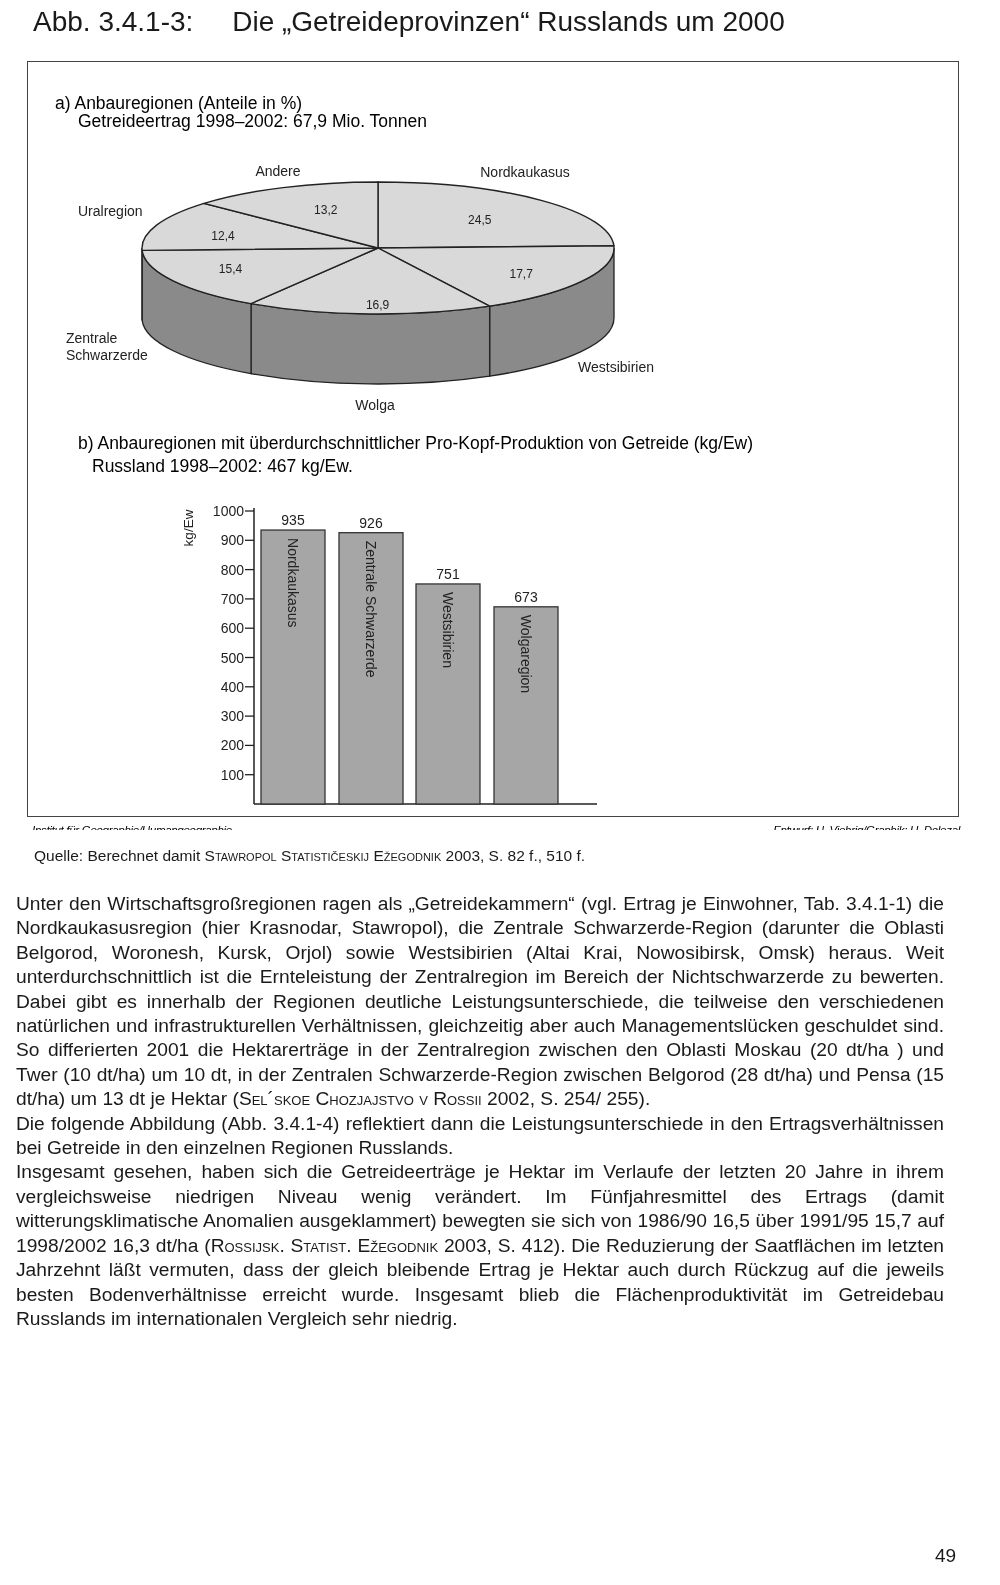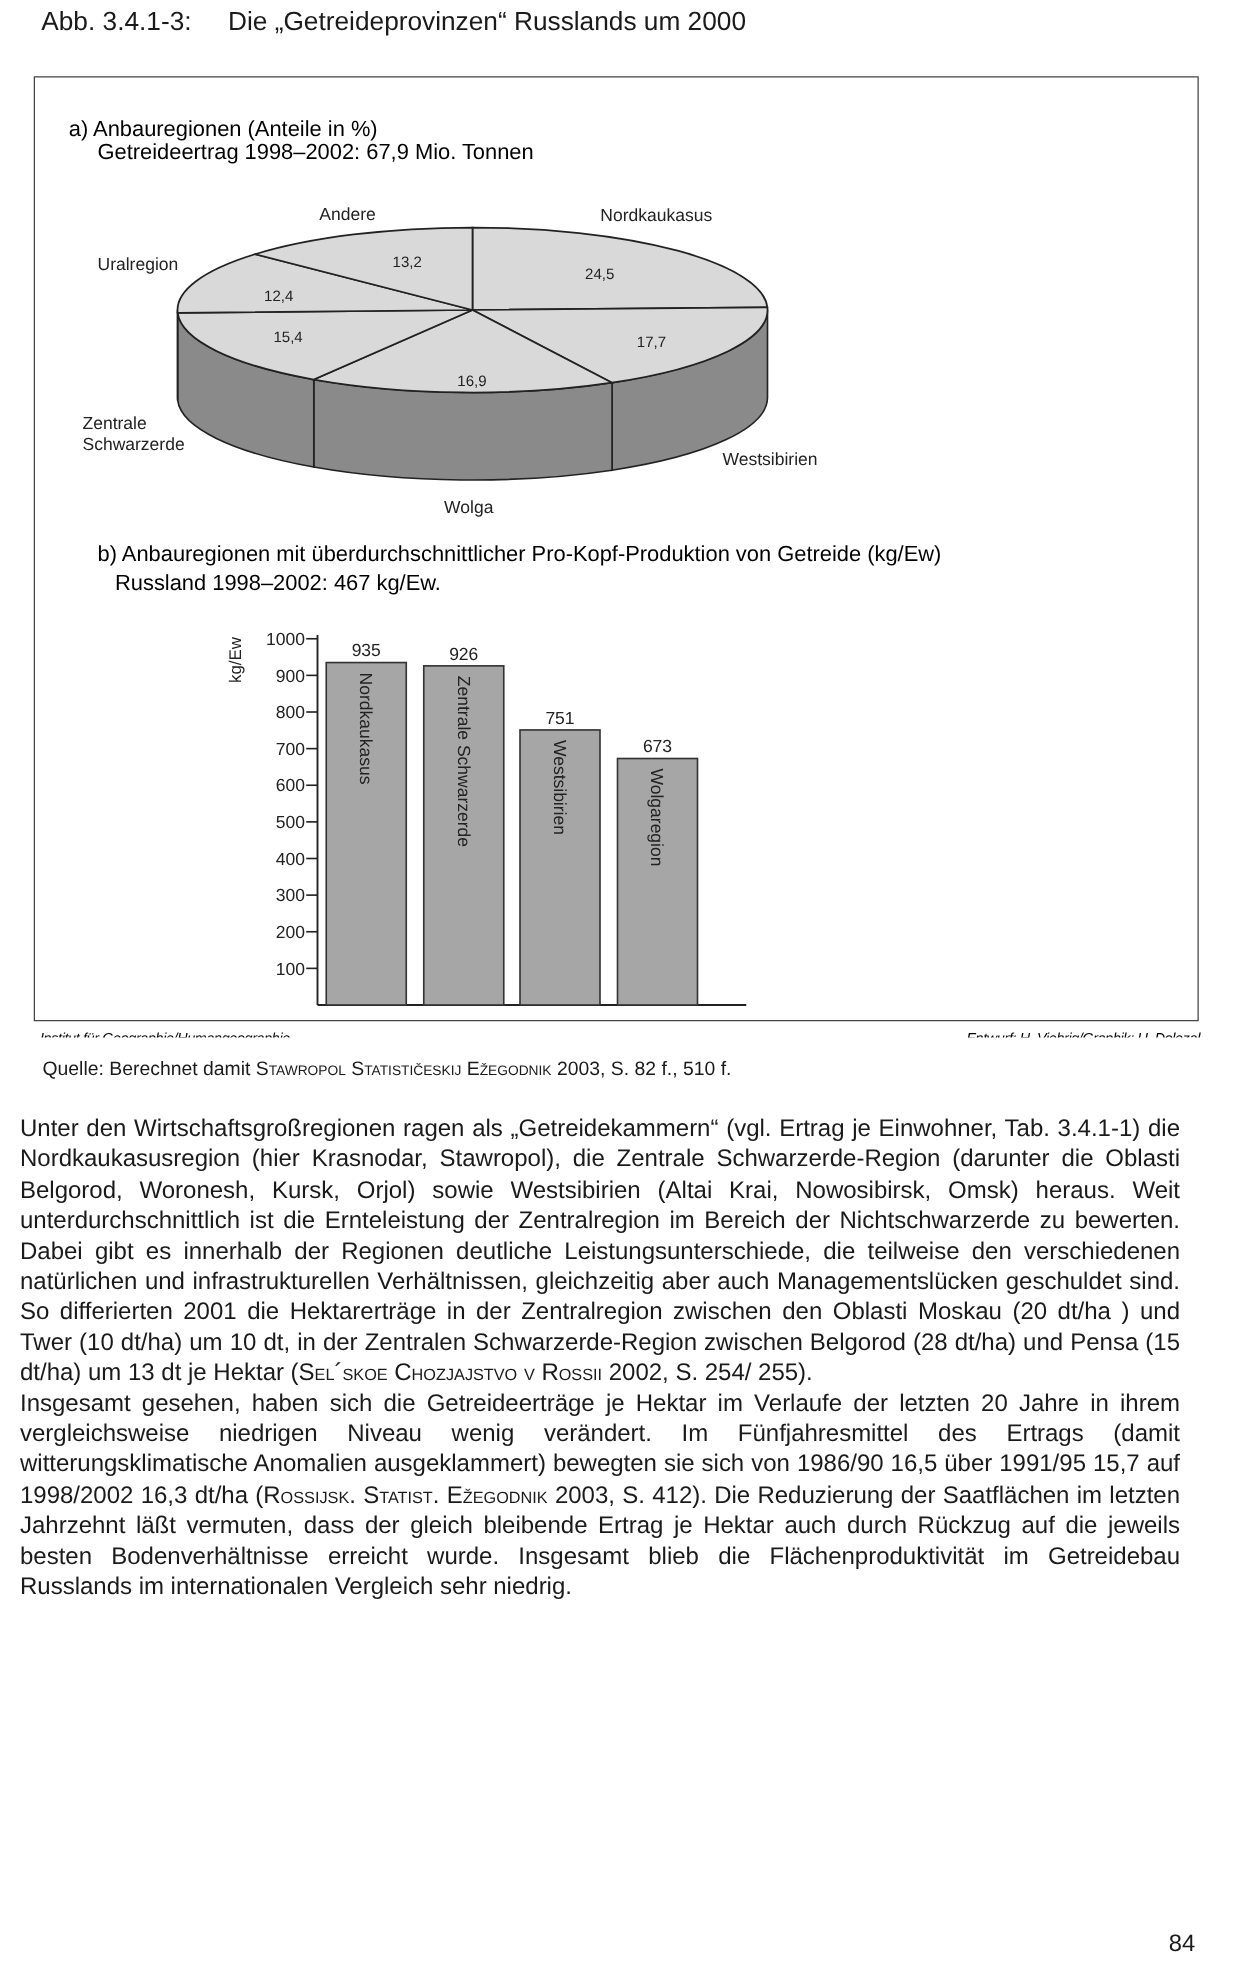--- a/index.html
+++ b/index.html
@@ -1,18 +1,18 @@
 <!DOCTYPE html>
 <html><head>
 <meta charset="utf-8">
 <style>
   html, body { margin:0; padding:0; background:#ffffff; }
   body { width:1000px; height:1585px; position:relative; font-family:"Liberation Sans", sans-serif; color:#1a1a1a; overflow:hidden; }
   .abs { position:absolute; }
-  #fig-title { left:33px; top:6px; font-size:21px; white-space:pre; }
+  #fig-title { left:33px; top:6px; font-size:28px; white-space:pre; }
   #frame { left:27px; top:61px; width:932px; height:756px; border:1.5px solid #444; box-sizing:border-box; }
   #charts { position:absolute; left:0; top:0; }
   .sub-title { font-size:17.5px; line-height:20px; white-space:nowrap; }
   .credit { font-size:11.5px; font-style:italic; letter-spacing:-0.3px; }
   #source { left:34px; top:847px; font-size:15.5px; }
   .sc { font-variant:small-caps; }
   #body-text { left:16px; top:892px; width:928px; font-size:19.2px; line-height:24.4px; text-align:justify; }
   #body-text p { margin:0; text-align:justify; }
   #page-number { left:935px; top:1545px; font-size:19px; }
 </style>
@@ -93,16 +93,17 @@
     </g>
 
   <text x="32" y="834" class="credit">Institut für Geographie/Humangeographie</text>
   <text x="960" y="834" class="credit" text-anchor="end">Entwurf: H. Viehrig/Graphik: U. Dolezal</text>
 </svg>
 
 <div id="source" class="abs"><span>Quelle: Berechnet damit </span><span class="sc">Stawropol Statističeskij Ežegodnik</span><span> 2003, S. 82 f., 510 f.</span></div>
 
 <div id="body-text" class="abs">
     <p><span>Unter den Wirtschaftsgroßregionen ragen als „Getreidekammern“ (vgl. Ertrag je Einwohner, Tab. 3.4.1-1) die Nordkaukasusregion (hier Krasnodar, Stawropol), die Zentrale Schwarzerde-Region (darunter die Oblasti Belgorod, Woronesh, Kursk, Orjol) sowie Westsibirien (Altai Krai, Nowosibirsk, Omsk) heraus. Weit unterdurchschnittlich ist die Ernteleistung der Zentralregion im Bereich der Nichtschwarzerde zu bewerten. Dabei gibt es innerhalb der Regionen deutliche Leistungsunterschiede, die teilweise den verschiedenen natürlichen und infrastrukturellen Verhältnissen, gleichzeitig aber auch Managementslücken geschuldet sind. So differierten 2001 die Hektarerträge in der Zentralregion zwischen den Oblasti Moskau (20 dt/ha ) und Twer (10 dt/ha) um 10 dt, in der Zentralen Schwarzerde-Region zwischen Belgorod (28 dt/ha) und Pensa (15 dt/ha) um 13 dt je Hektar (</span><span class="sc">Sel´skoe Chozjajstvo v Rossii</span><span> 2002, S. 254/ 255).</span></p>
+    <p><span>Die folgende Abbildung (Abb. 3.4.1-4) reflektiert dann die Leistungsunterschiede in den Ertragsverhältnissen bei Getreide in den einzelnen Regionen Russlands.</span></p>
     <p><span>Insgesamt gesehen, haben sich die Getreideerträge je Hektar im Verlaufe der letzten 20 Jahre in ihrem vergleichsweise niedrigen Niveau wenig verändert. Im Fünfjahresmittel des Ertrags (damit witterungsklimatische Anomalien ausgeklammert) bewegten sie sich von 1986/90 16,5 über 1991/95 15,7 auf 1998/2002 16,3 dt/ha (</span><span class="sc">Rossijsk. Statist. Ežegodnik</span><span> 2003, S. 412). Die Reduzierung der Saatflächen im letzten Jahrzehnt läßt vermuten, dass der gleich bleibende Ertrag je Hektar auch durch Rückzug auf die jeweils besten Bodenverhältnisse erreicht wurde. Insgesamt blieb die Flächenproduktivität im Getreidebau Russlands im internationalen Vergleich sehr niedrig.</span></p>
   </div>
 
-<div id="page-number" class="abs">84</div>
+<div id="page-number" class="abs">49</div>
 
 </body></html>

